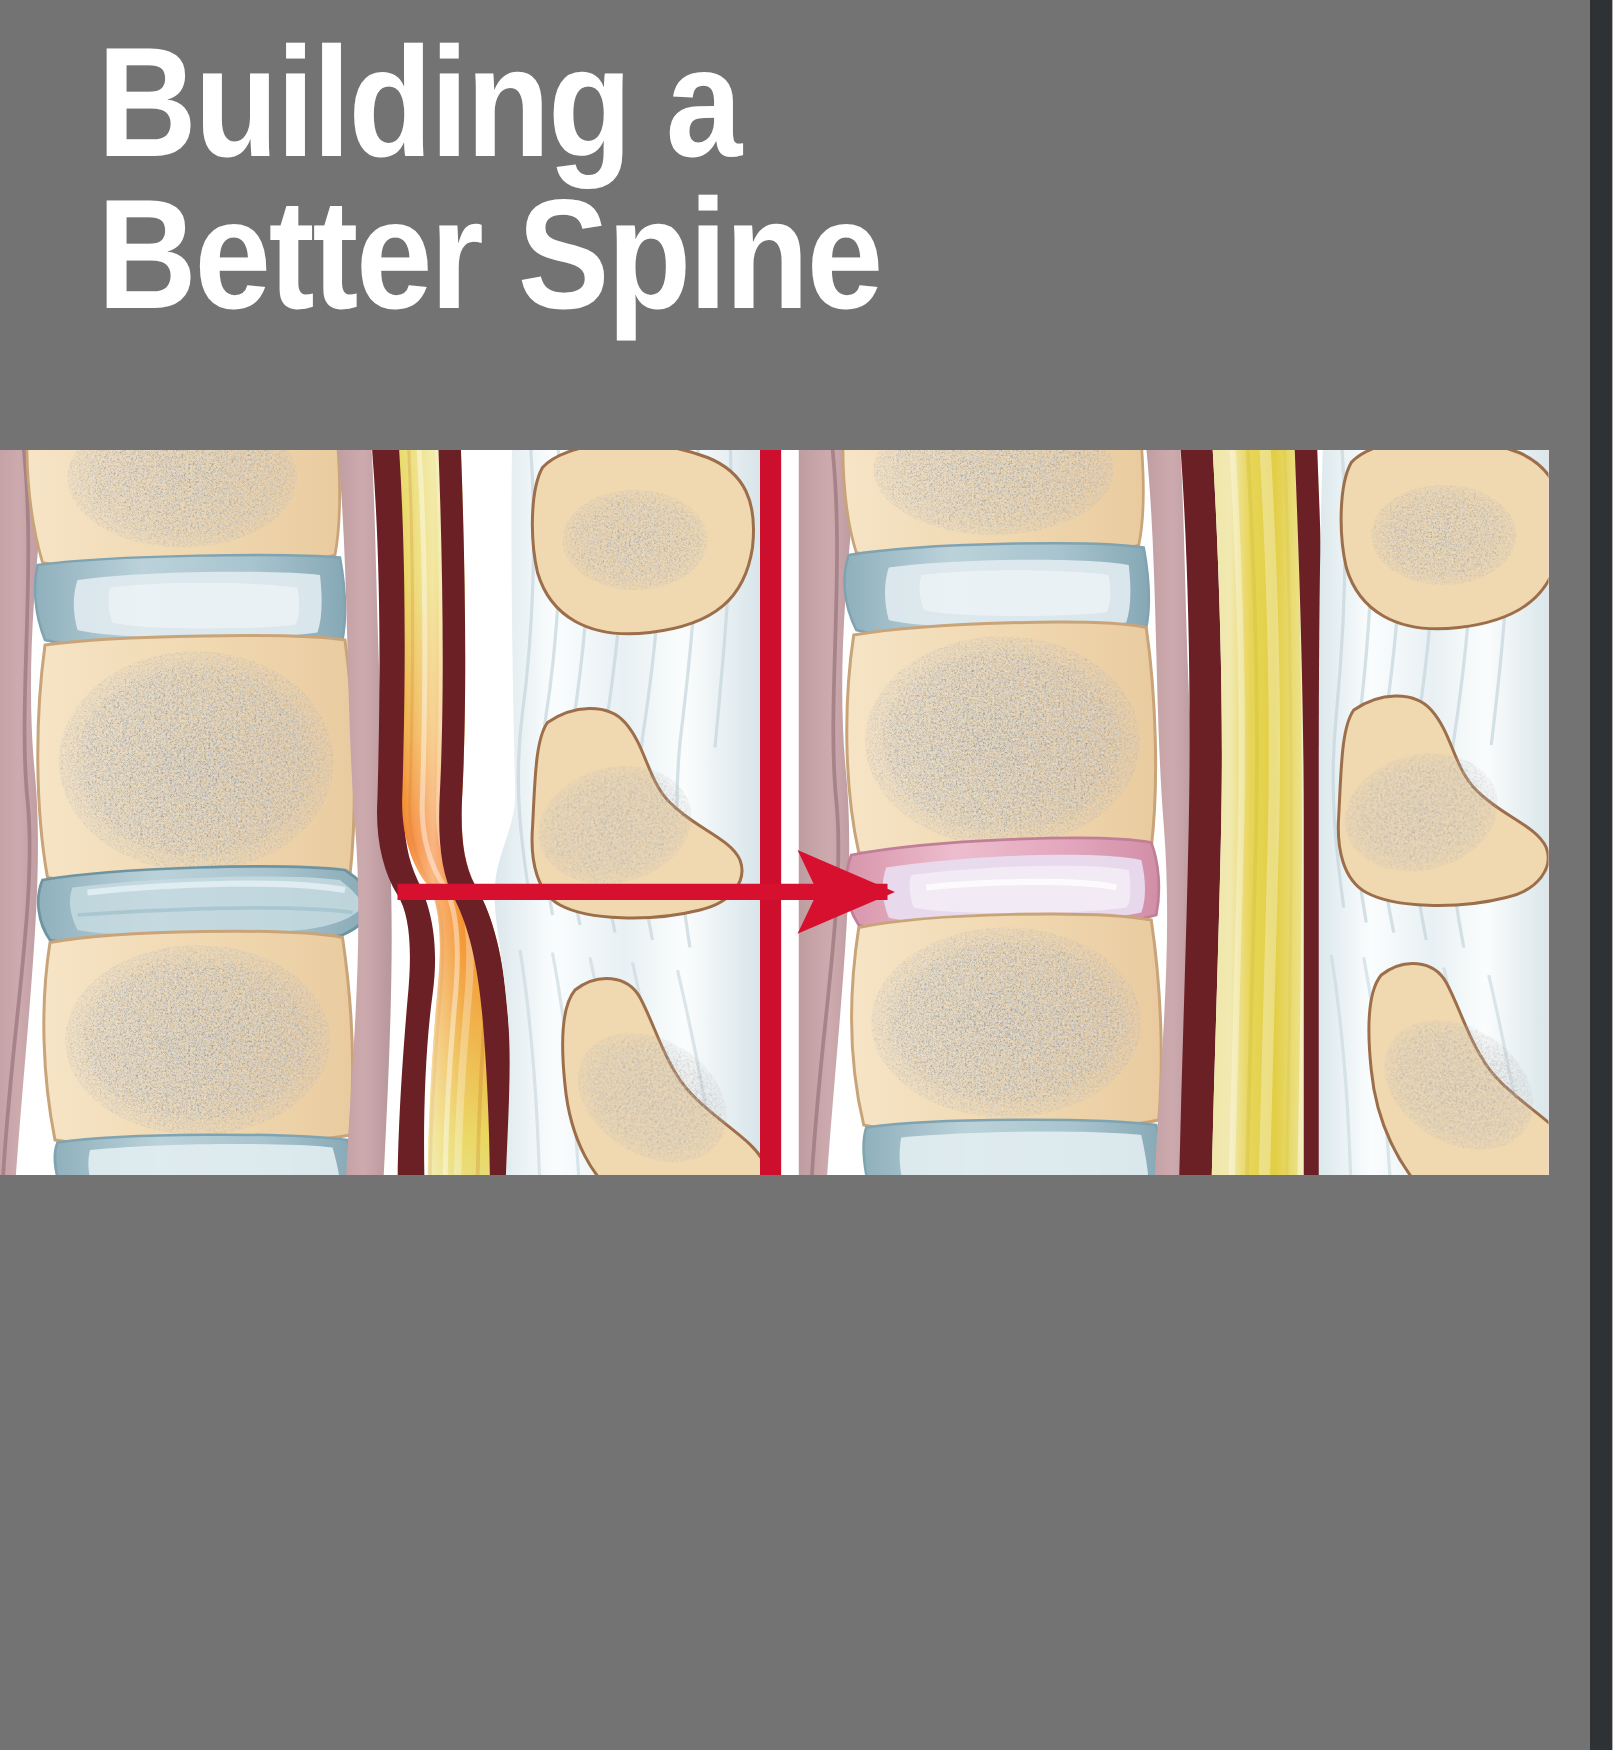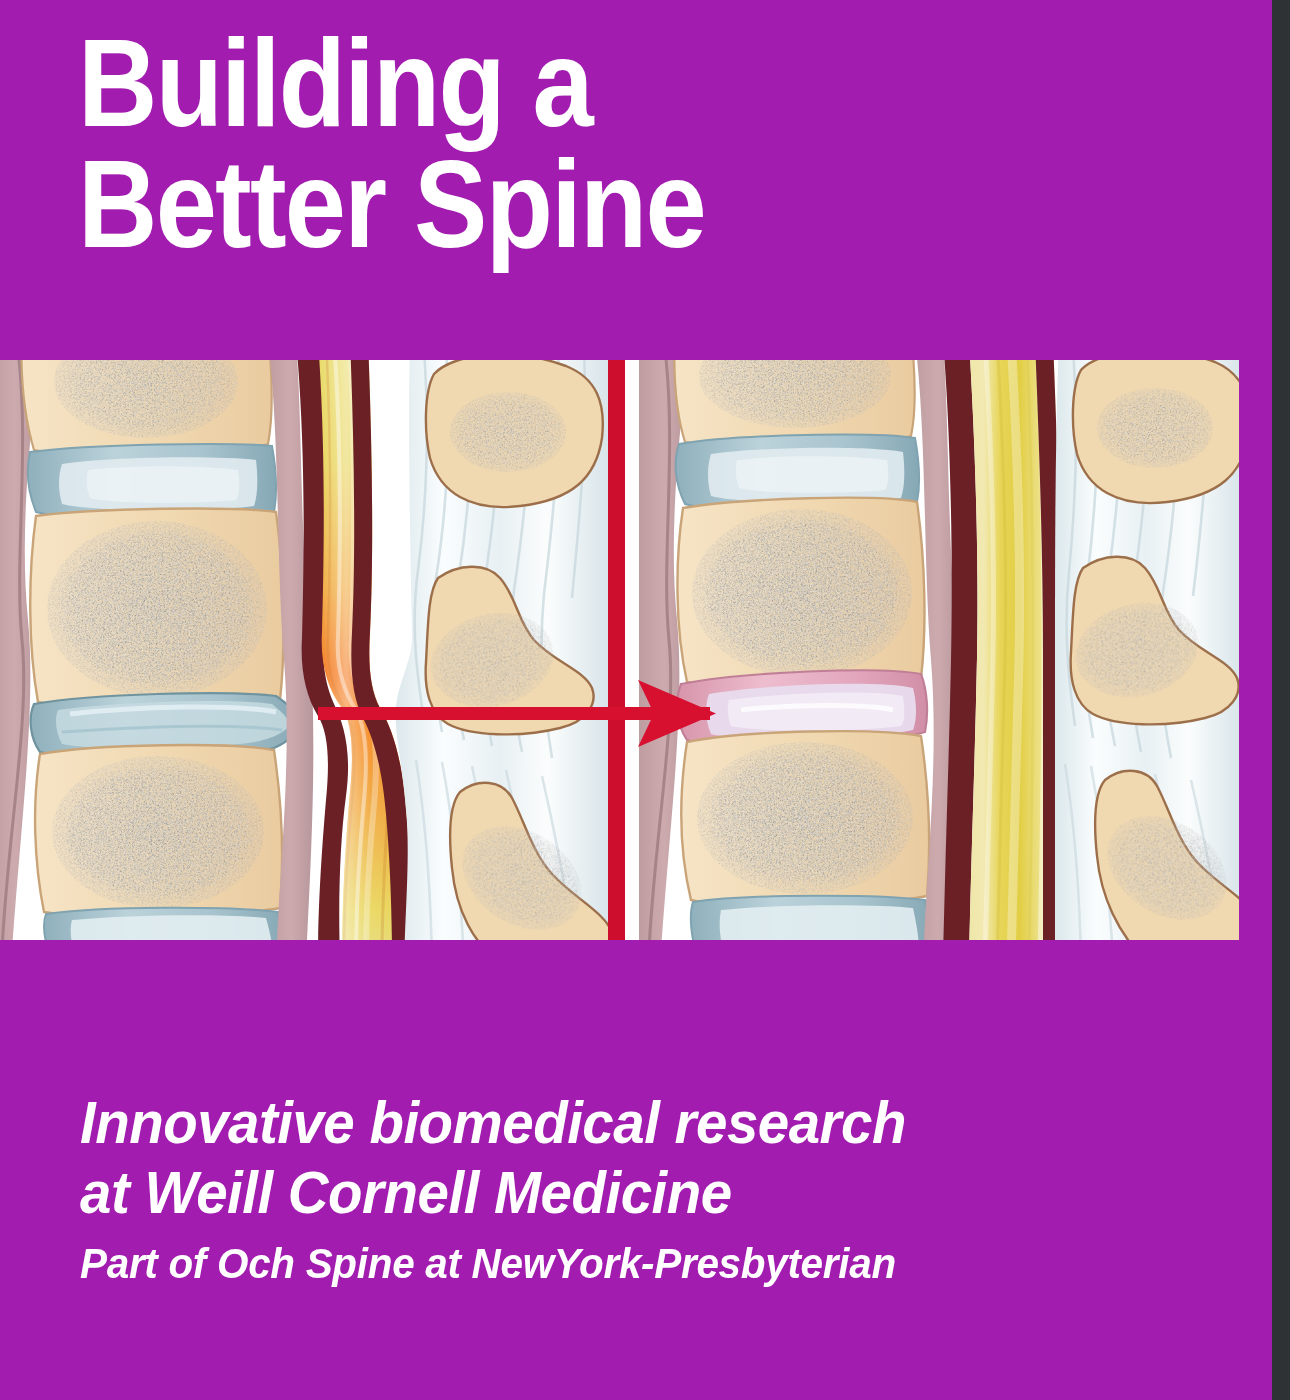--- a/index.html
+++ b/index.html
@@ -3,21 +3,21 @@
 <meta charset="utf-8">
 <title>Building a Better Spine</title>
 <style>
   html,body{margin:0;padding:0;background:#ffffff;}
   body{font-family:"Liberation Sans","DejaVu Sans",sans-serif;}
 
   .poster{
     position:relative;
     width:1290px;height:1400px;
     overflow:hidden;
-    background:#a21caf;
+    background:#737373;
   }
 
   
   .edge-strip{
     position:absolute;top:0;right:0;
     width:18px;height:1400px;
     background:#2E3234;
   }
 
   
@@ -521,21 +521,16 @@
     </div>
   </div>
 
   <div class="arrow-layer">
     <svg viewBox="0 0 1239 580" preserveAspectRatio="none">
       <rect x="318" y="347" width="392" height="13" fill="#D81030"></rect>
       <polygon points="638,320 716,353.5 638,387 654,353.5" fill="#D81030"></polygon>
     </svg>
   </div>
 
-  <div class="footer">
-    <div class="line-a">Innovative biomedical research
-at Weill Cornell Medicine</div>
-    <div class="line-b">Part of Och Spine at NewYork-Presbyterian</div>
-  </div>
 
   <div class="edge-strip"></div>
 
 </div>
 
 </body></html>

